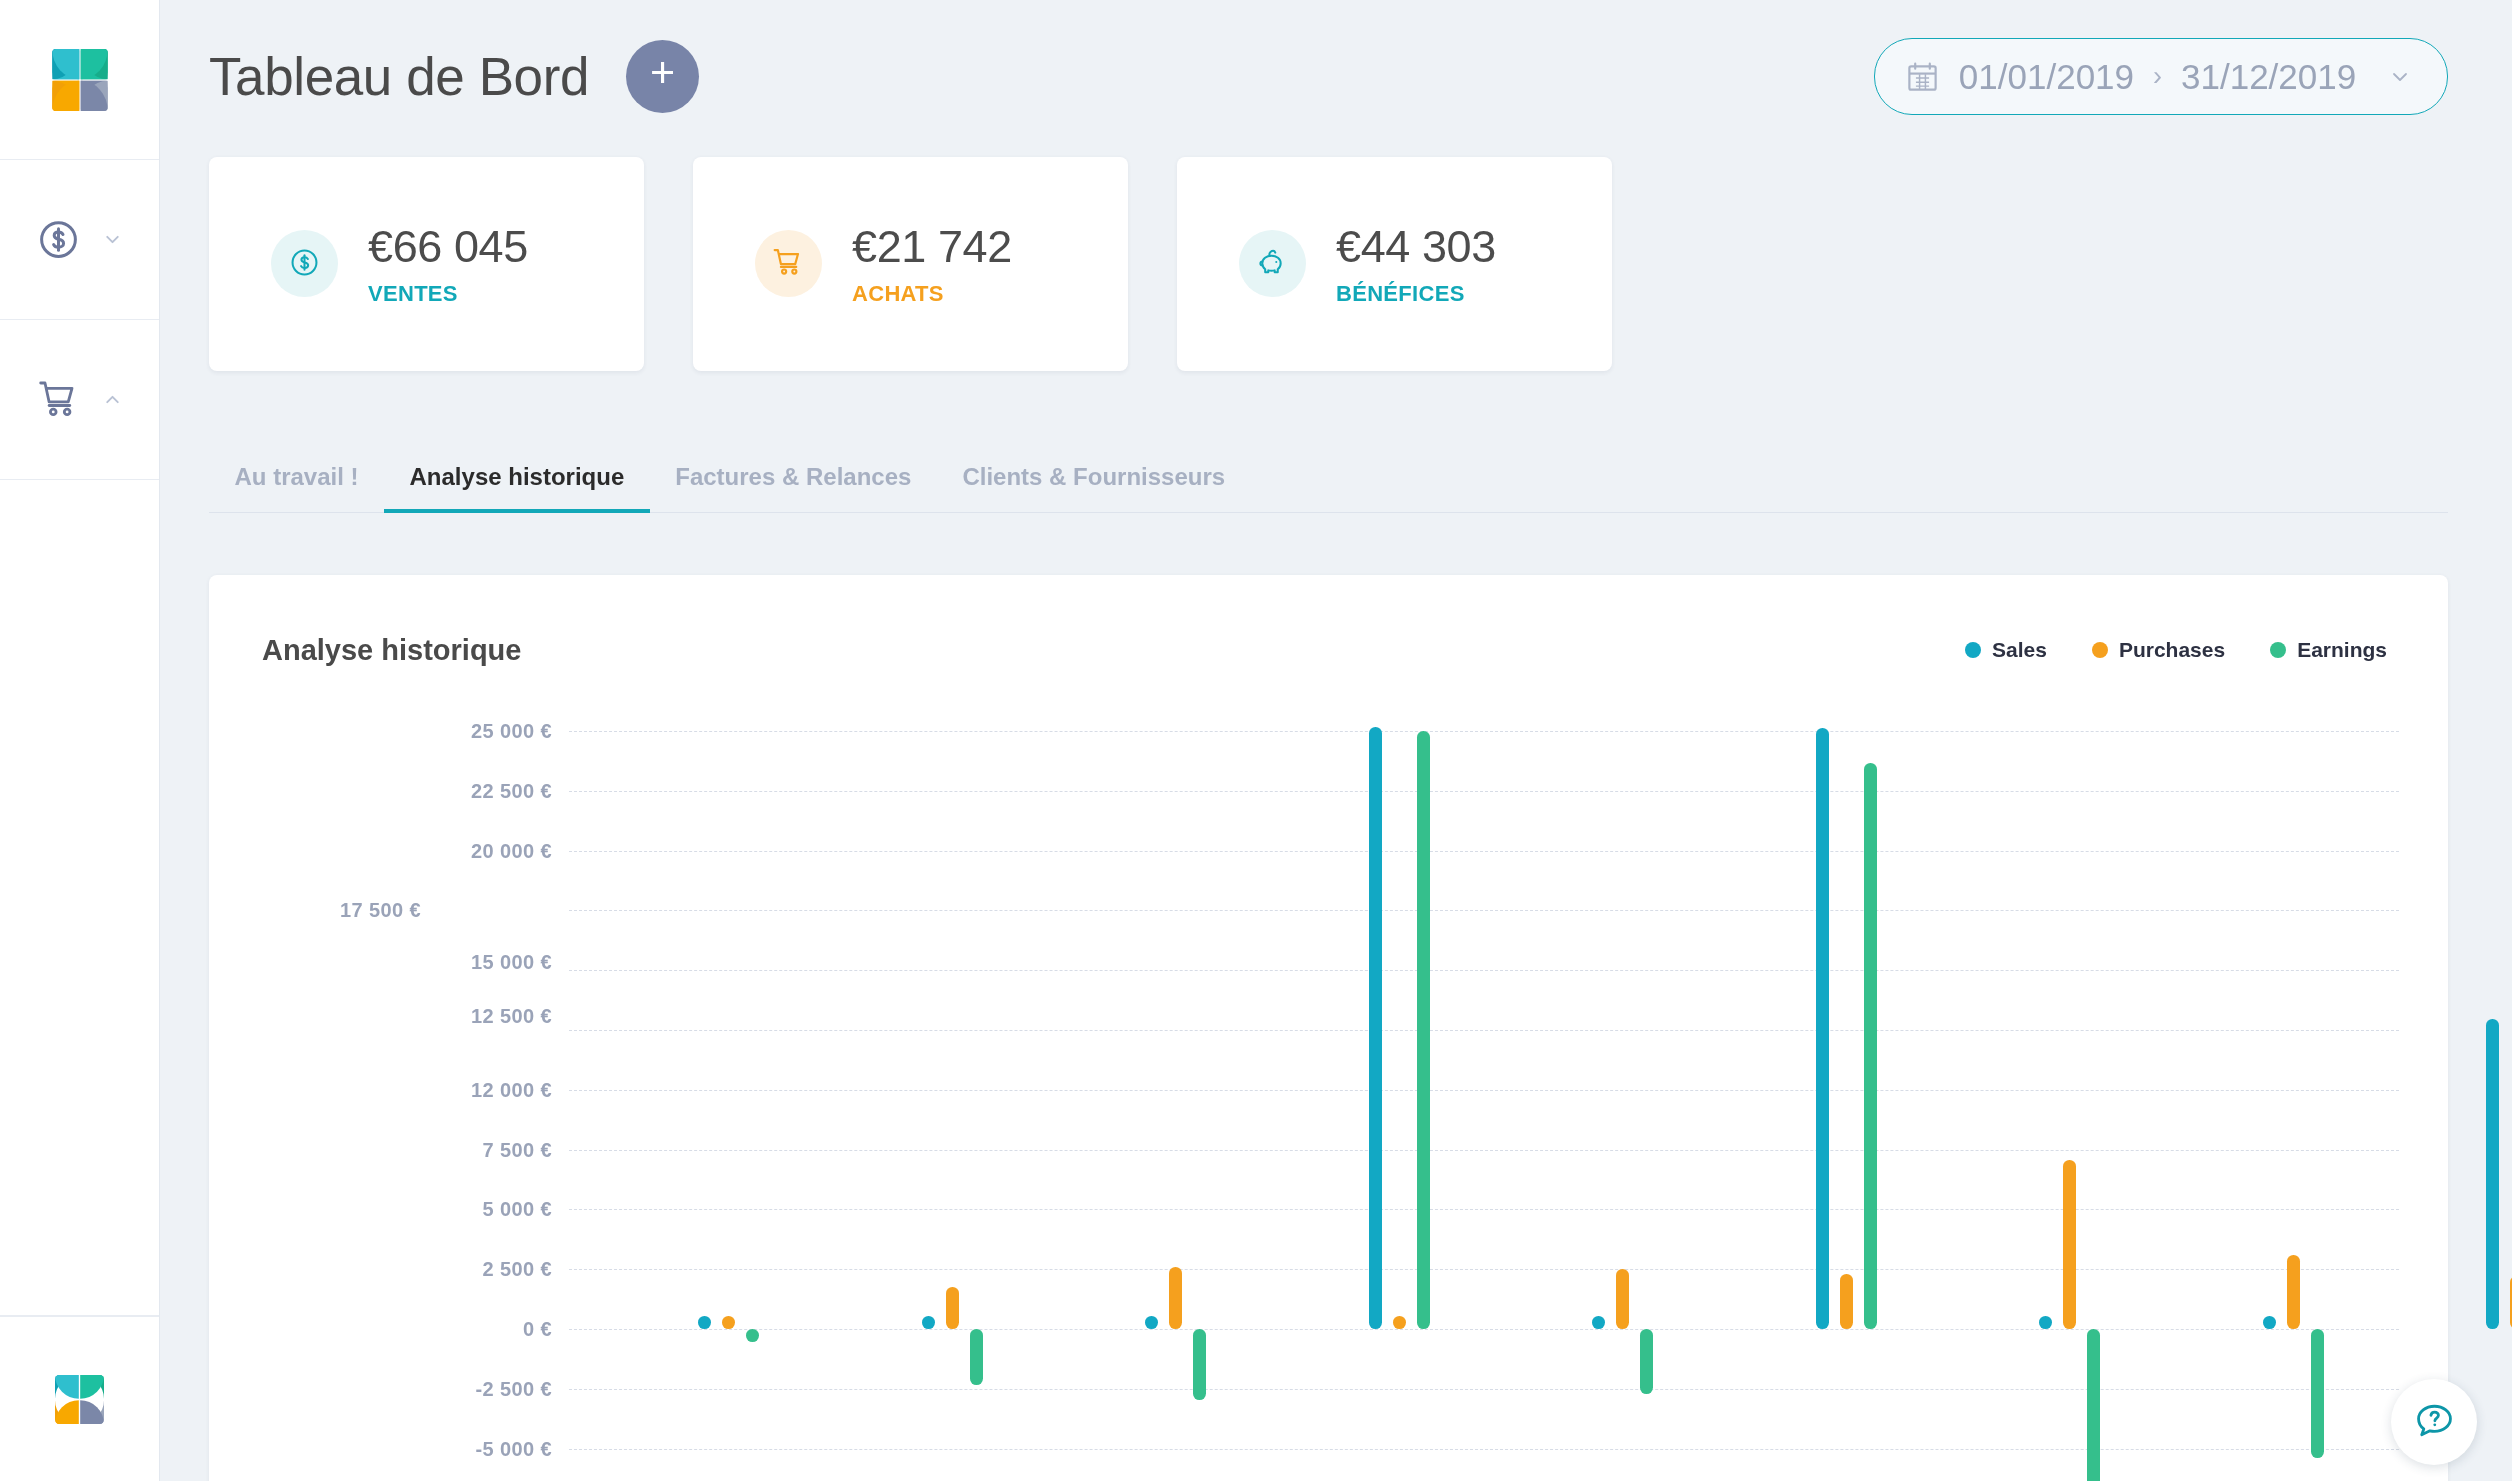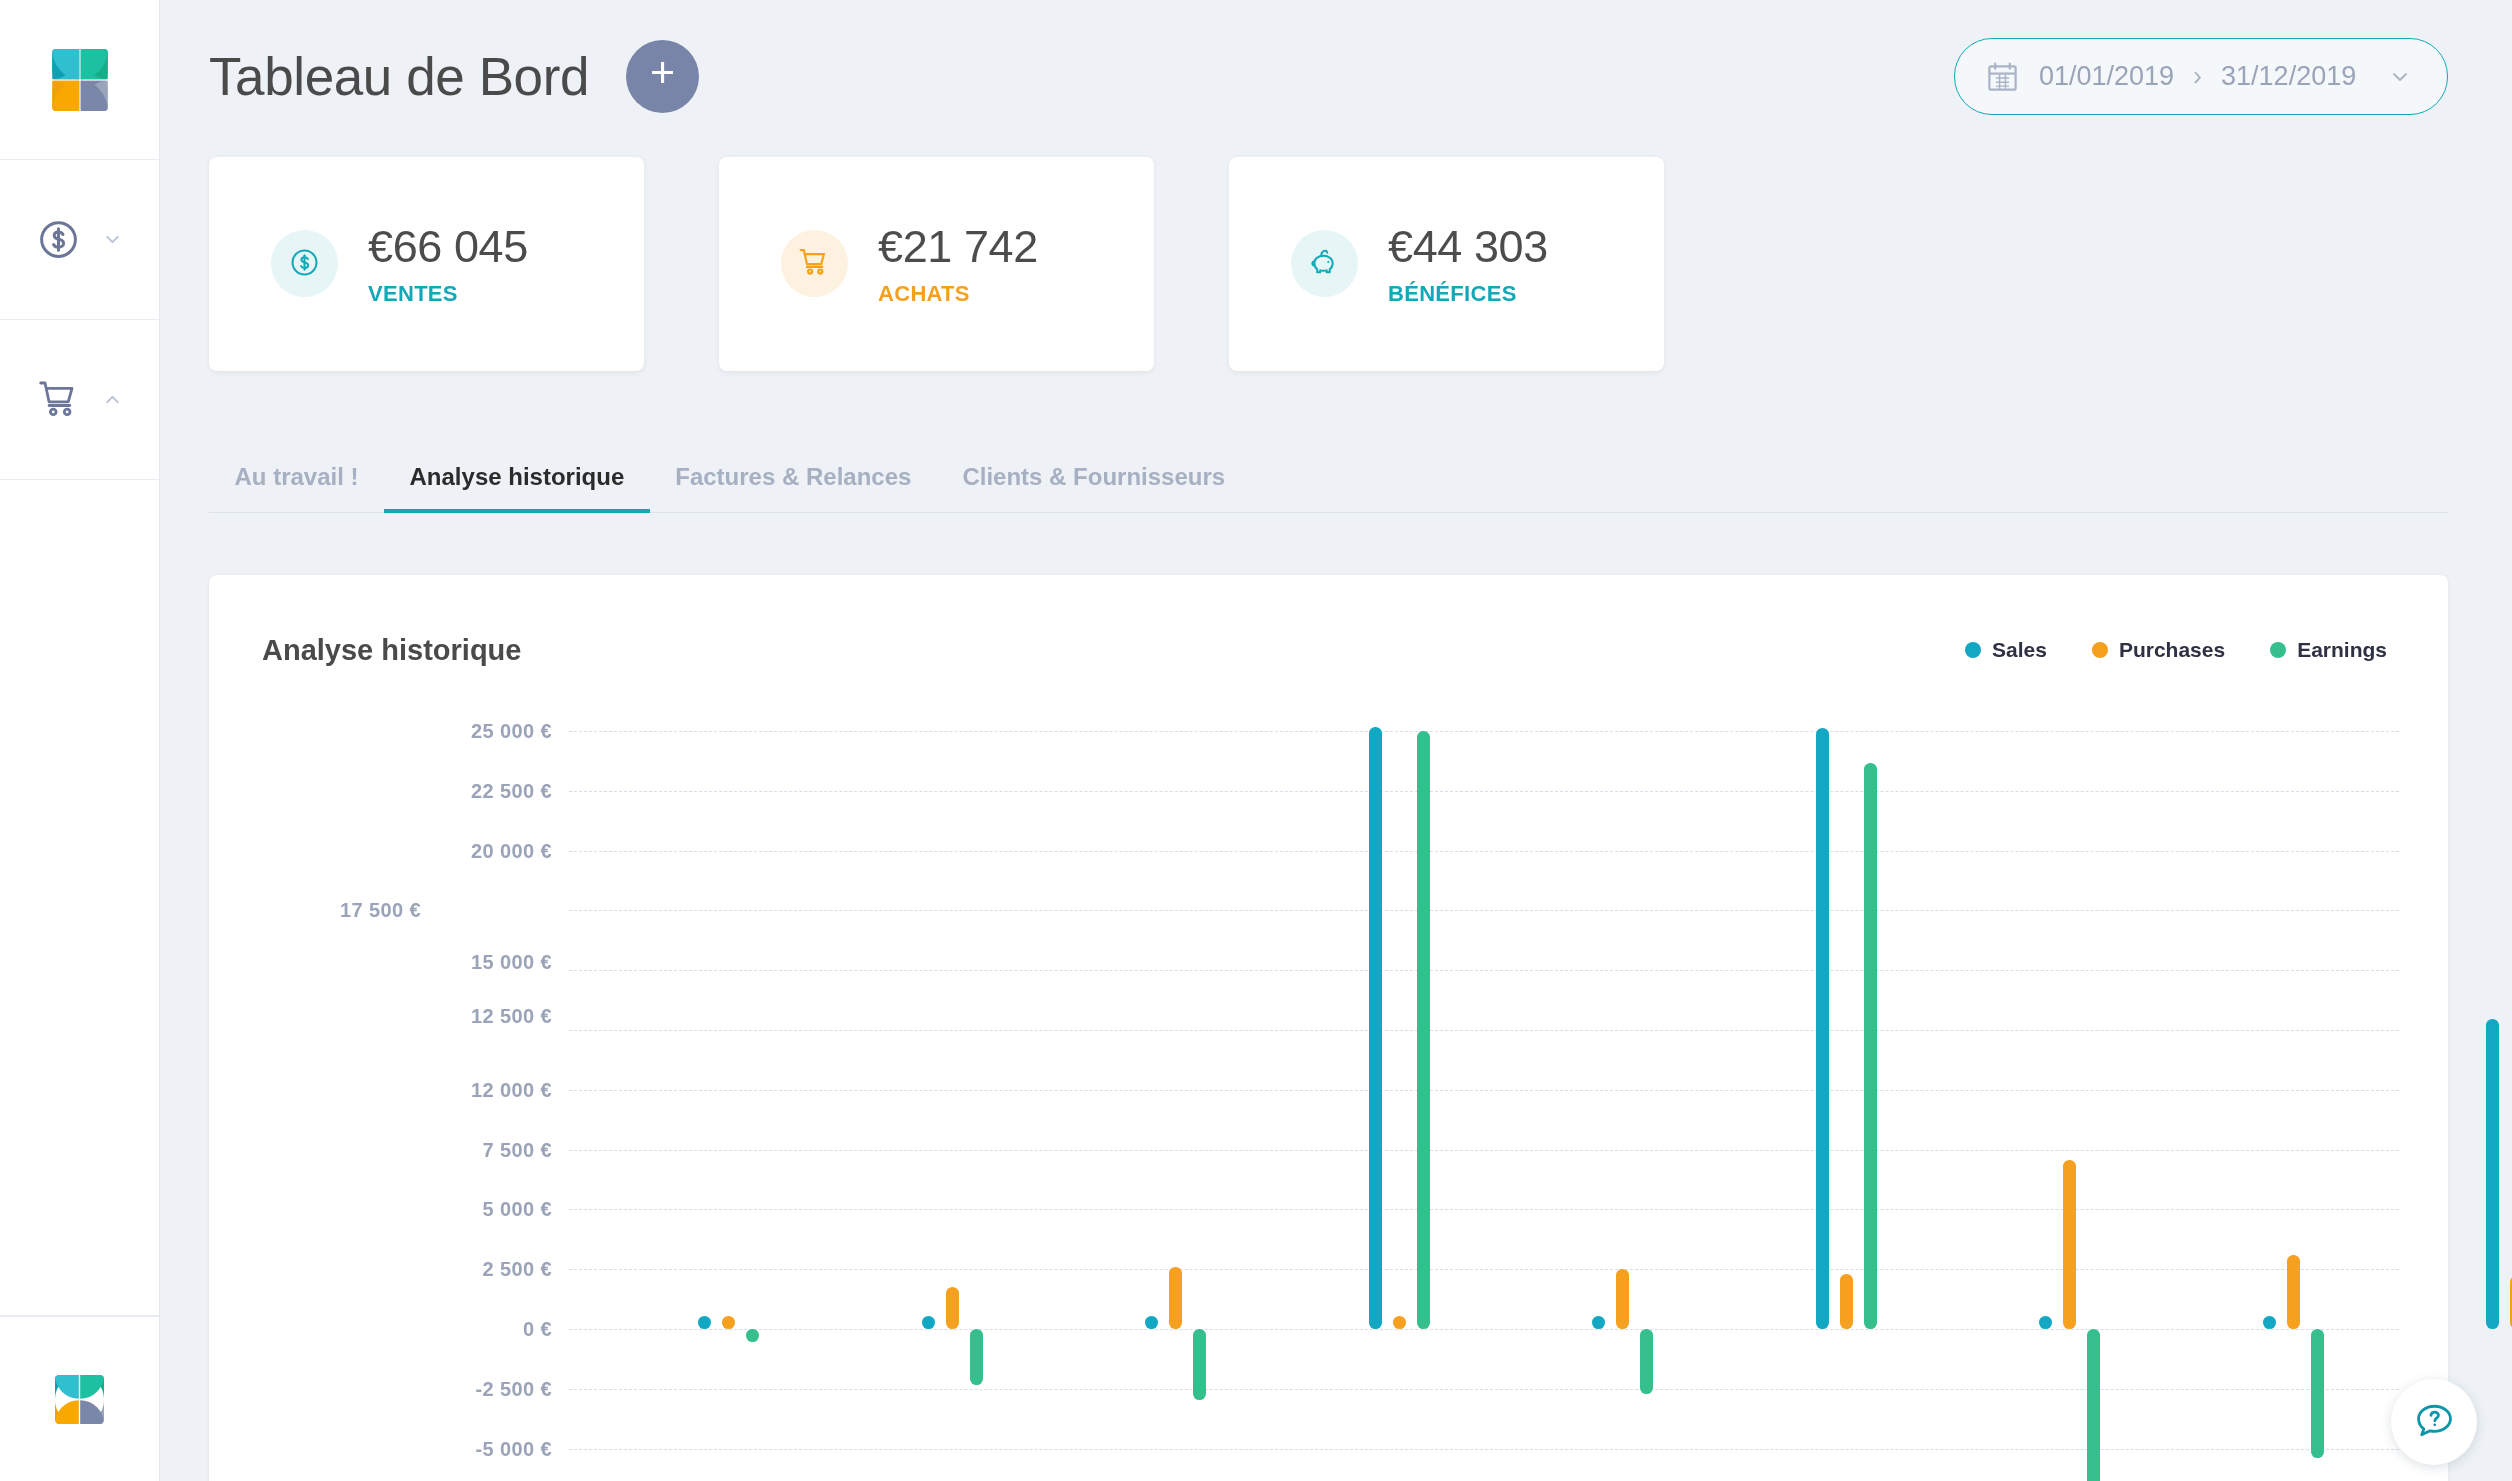--- a/index.html
+++ b/index.html
@@ -76,26 +76,26 @@
   .daterange {
     position: absolute; right: 0; top: 38px;
     height: 77px; min-width: 494px;
     border: 1.6px solid #12a8b8; border-radius: 38px;
     background: #f4f8fb;
     display: flex; align-items: center; gap: 19px;
     padding: 0 35px 0 30px;
     cursor: pointer;
   }
   .daterange .cal { width: 35px; height: 37px; color: #aab3c6; flex: 0 0 auto; }
-  .daterange .dtxt { font-size: 27px; color: #9aa4b8; white-space: nowrap; }
+  .daterange .dtxt { font-size: 35px; color: #9aa4b8; white-space: nowrap; }
   .daterange .sep { font-size: 27px; color: #aab3c6; font-weight: 300; }
   .daterange .dchev { width: 24px; height: 24px; color: #aab3c6; margin-left: 12.8px; }
 
   
-  .kpi-row { display: flex; gap: 75px; margin-top: 4.8px; }
+  .kpi-row { display: flex; gap: 49px; margin-top: 4.8px; }
   .kpi {
     width: 435px; height: 214px;
     background: #fff; border-radius: 8px;
     box-shadow: 0 1.6px 4px rgba(40,60,90,0.07);
     display: flex; align-items: center;
     padding-left: 62px;
     gap: 30px;
   }
   .kpi-ic {
     width: 67px; height: 67px; border-radius: 50%;

